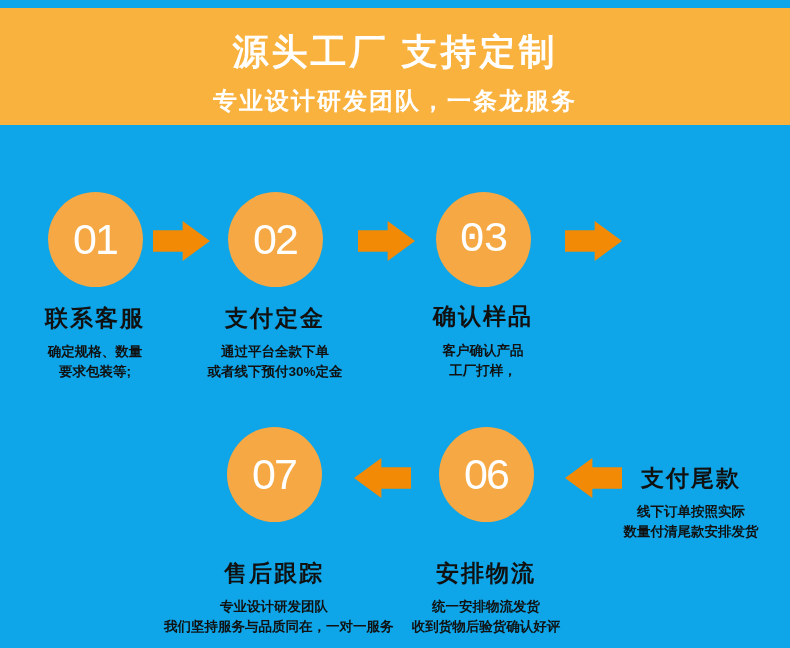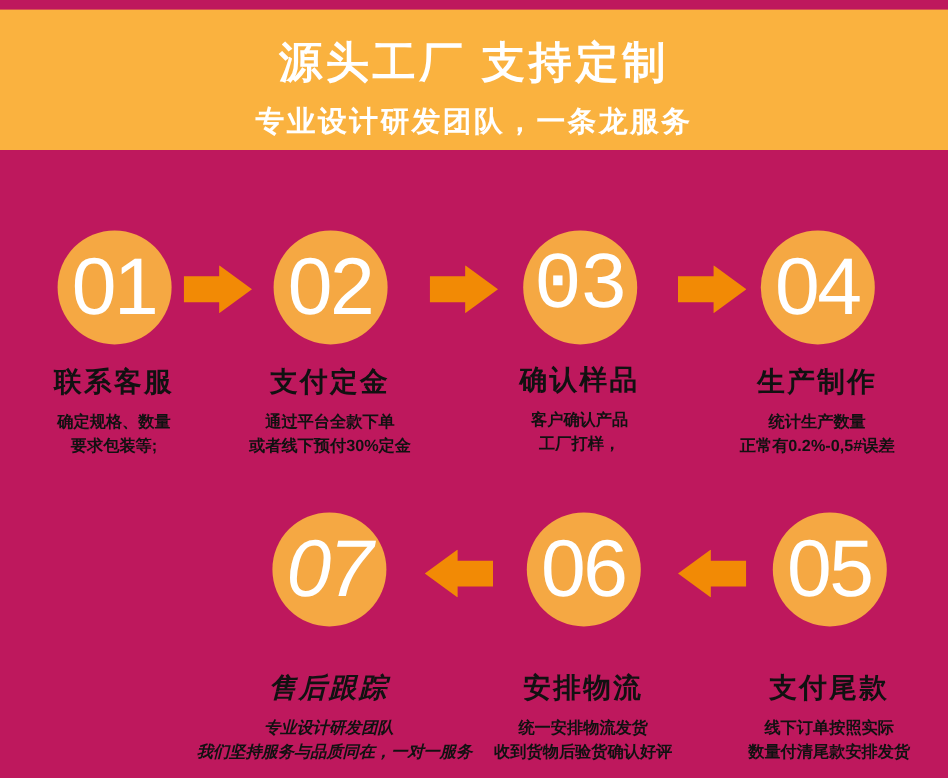--- a/index.html
+++ b/index.html
@@ -5,59 +5,59 @@
   :root{
     --banner-bg:#FAB23F;
     --circle-fill:#F5A843;
     --arrow-fill:#F28A05;
     --on-orange:#FFFFFF;
     --step-text:#111111;
   }
   *{margin:0;padding:0;box-sizing:border-box;}
   html,body{background:#ffffff;}
   body{font-family:"Liberation Sans","DejaVu Sans",sans-serif;}
-  .page{position:relative;width:790px;height:648px;background:#be185d;overflow:hidden;margin:0 auto;}
+  .page{position:relative;width:790px;height:648px;background:#0ea5e9;overflow:hidden;margin:0 auto;}
 
   
   .banner{
     position:absolute;left:0;top:8px;width:790px;height:117px;
     background:var(--banner-bg);color:var(--on-orange);text-align:center;
   }
   .banner h1{
     margin-top:24px;font-size:36px;font-weight:bold;letter-spacing:3px;line-height:1.1;
   }
   .banner p{
     margin-top:13px;font-size:24px;font-weight:bold;letter-spacing:2px;
   }
 
   
   .step{position:absolute;width:220px;text-align:center;}
   .circle{
     width:95px;height:95px;border-radius:50%;
     background:var(--circle-fill);color:#ffffff;
     display:flex;align-items:center;justify-content:center;
     margin:0 auto;
-    font-size:67px;letter-spacing:-2px;font-weight:400;line-height:1;
+    font-size:43px;letter-spacing:-2px;font-weight:400;line-height:1;
   }
   .step-title{
     margin-top:19px;font-size:23px;font-weight:bold;color:var(--step-text);
     letter-spacing:2px;line-height:1.1;
   }
   .step-desc{
     margin-top:11px;font-size:13.5px;font-weight:bold;color:var(--step-text);
     line-height:20px;white-space:nowrap;
   }
   .step-desc span{display:block;}
 
   
   .s01{left:-15px; top:192px;}
   .s02{left:165px; top:192px;}
   .s03{left:373px; top:192px;font-family:Liberation Mono, monospace;}
   .s04{left:571px; top:192px;}
-  .s07{left:164px; top:427px;font-style:italic;}
+  .s07{left:164px; top:427px;}
   .s06{left:376px; top:427px;}
   .s05{left:581px; top:427px;}
   .s07 .step-title,.s06 .step-title,.s05 .step-title{margin-top:39px;}
 
   
   .arrow{position:absolute;width:57px;height:40px;background:var(--arrow-fill);}
   .arrow.right{clip-path:polygon(0% 23%,52% 23%,52% 0%,100% 50%,52% 100%,52% 77%,0% 77%);}
   .arrow.left{clip-path:polygon(100% 23%,48% 23%,48% 0%,0% 50%,48% 100%,48% 77%,100% 77%);}
   .a1{left:153px;top:221px;}
   .a2{left:358px;top:221px;}
@@ -107,30 +107,20 @@
     </div>
     <div class="step-title">确认样品</div>
     <div class="step-desc">
       <span>客户确认产品</span>
       <span>工厂打样，</span>
     </div>
   </div>
 
   <div class="arrow right a3"></div>
 
-  <div class="step s04">
-    <div class="circle">
-      <span>04</span>
-    </div>
-    <div class="step-title">生产制作</div>
-    <div class="step-desc">
-      <span>统计生产数量</span>
-      <span>正常有0.2%-0,5#误差</span>
-    </div>
-  </div>
 
   <div class="step s07">
     <div class="circle">
       <span>07</span>
     </div>
     <div class="step-title">售后跟踪</div>
     <div class="step-desc">
       <span>专业设计研发团队</span>
       <span>我们坚持服务与品质同在，一对一服务</span>
     </div>
@@ -145,23 +135,20 @@
     <div class="step-title">安排物流</div>
     <div class="step-desc">
       <span>统一安排物流发货</span>
       <span>收到货物后验货确认好评</span>
     </div>
   </div>
 
   <div class="arrow left a4"></div>
 
   <div class="step s05">
-    <div class="circle">
-      <span>05</span>
-    </div>
     <div class="step-title">支付尾款</div>
     <div class="step-desc">
       <span>线下订单按照实际</span>
       <span>数量付清尾款安排发货</span>
     </div>
   </div>
 
 </div>
 
 </body></html>

